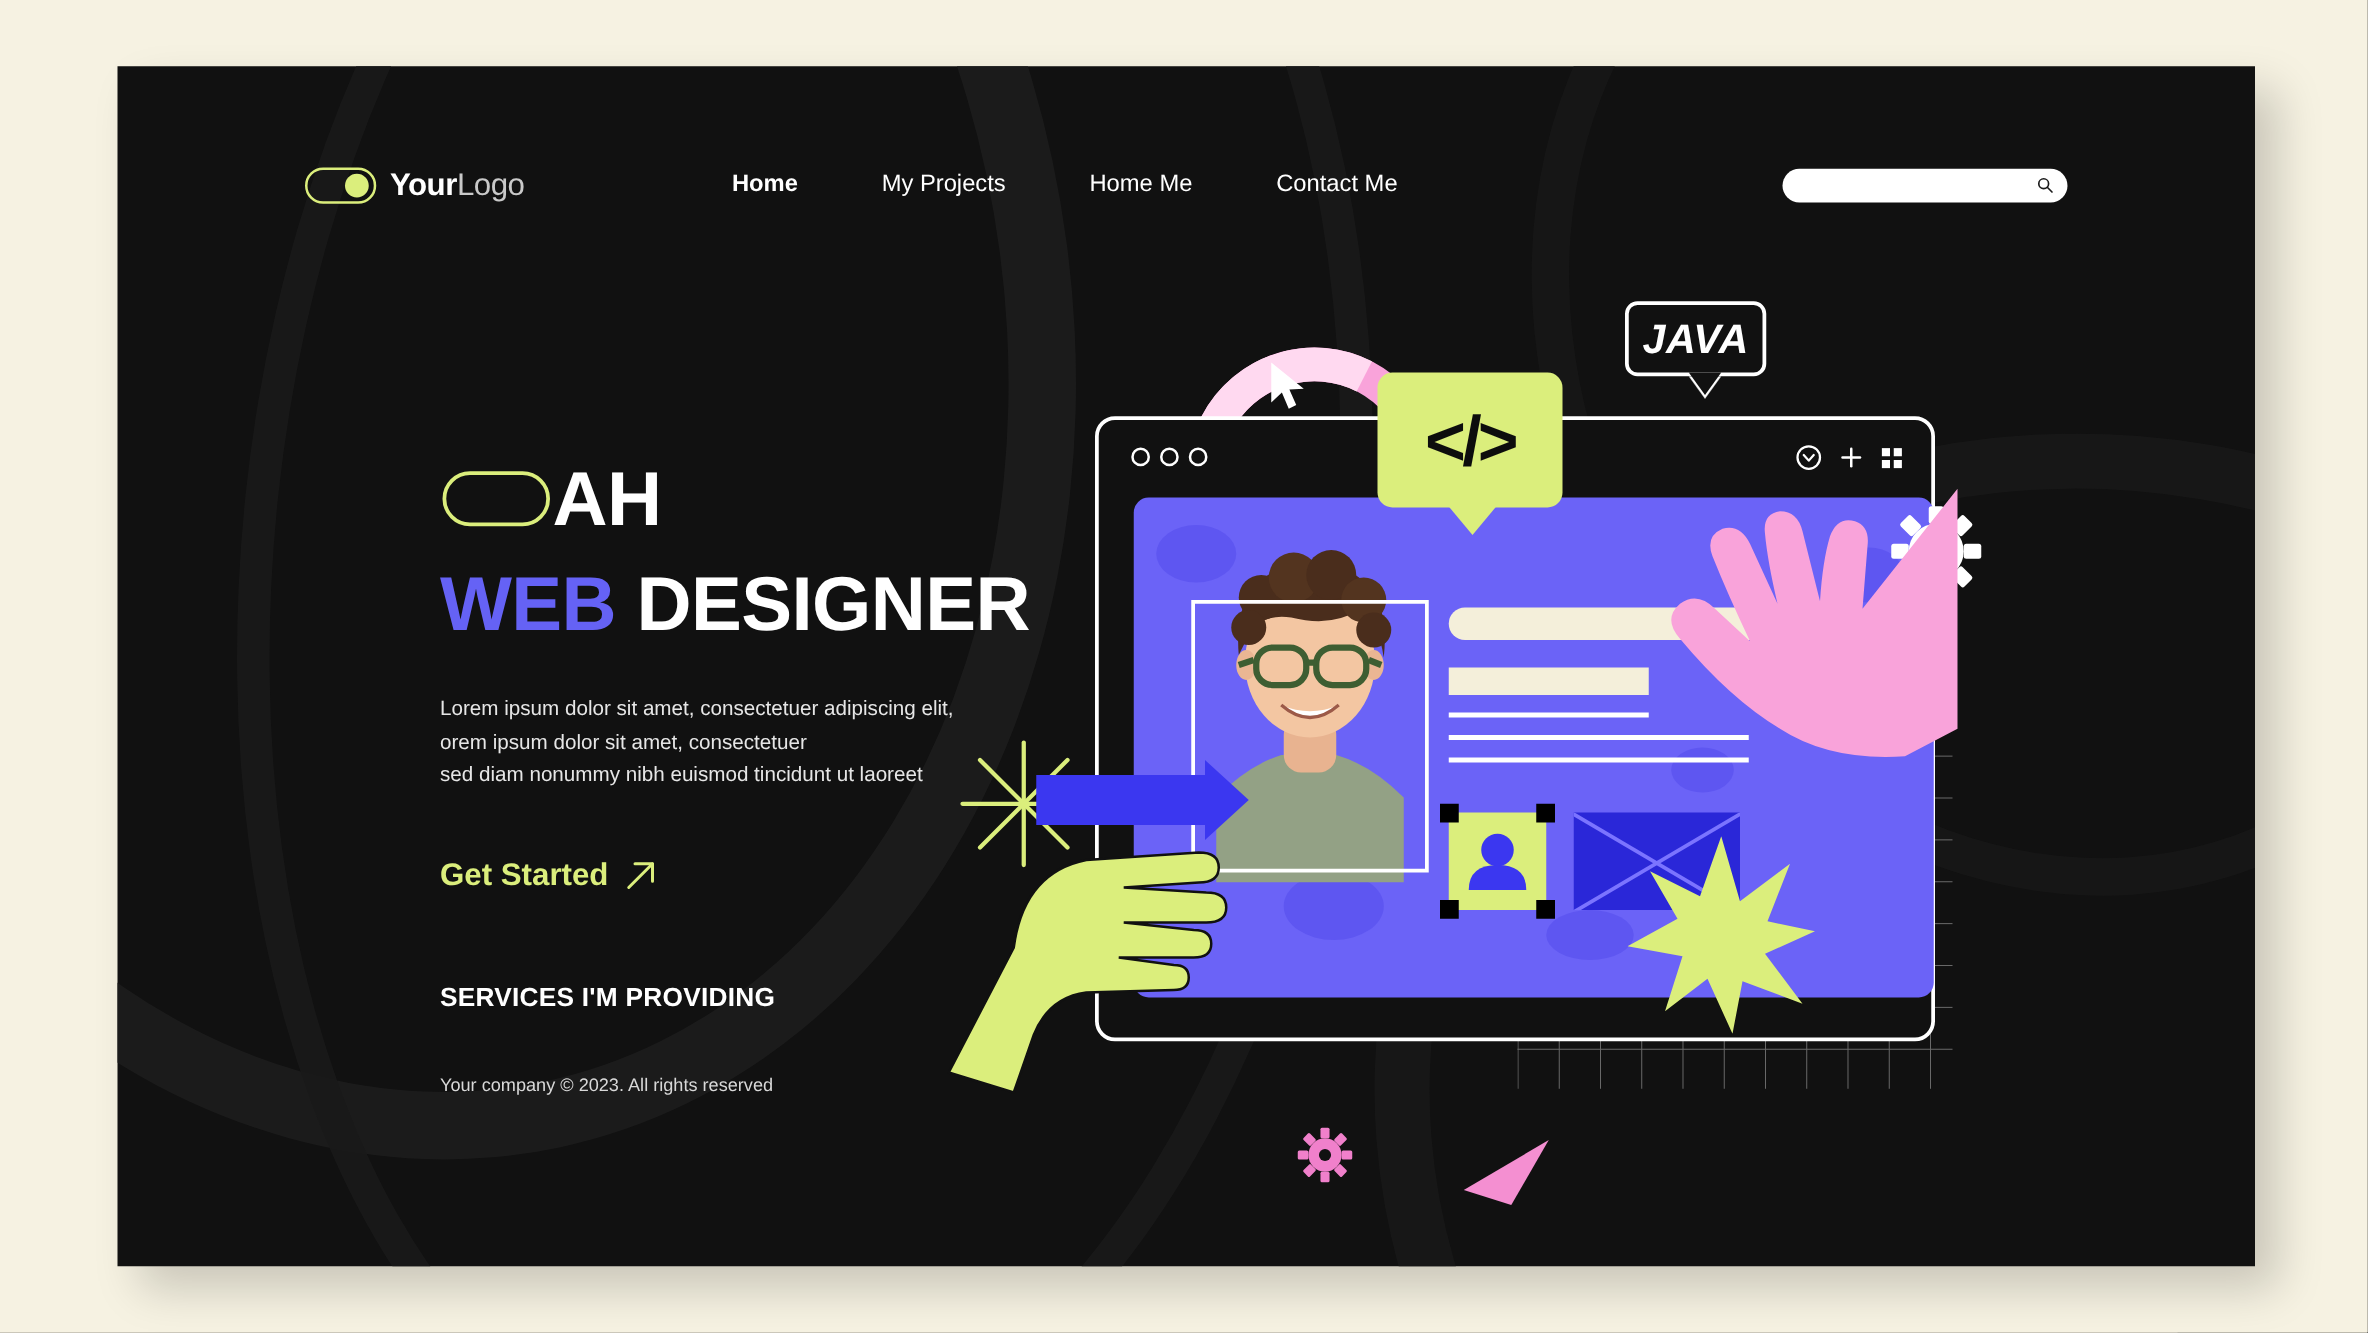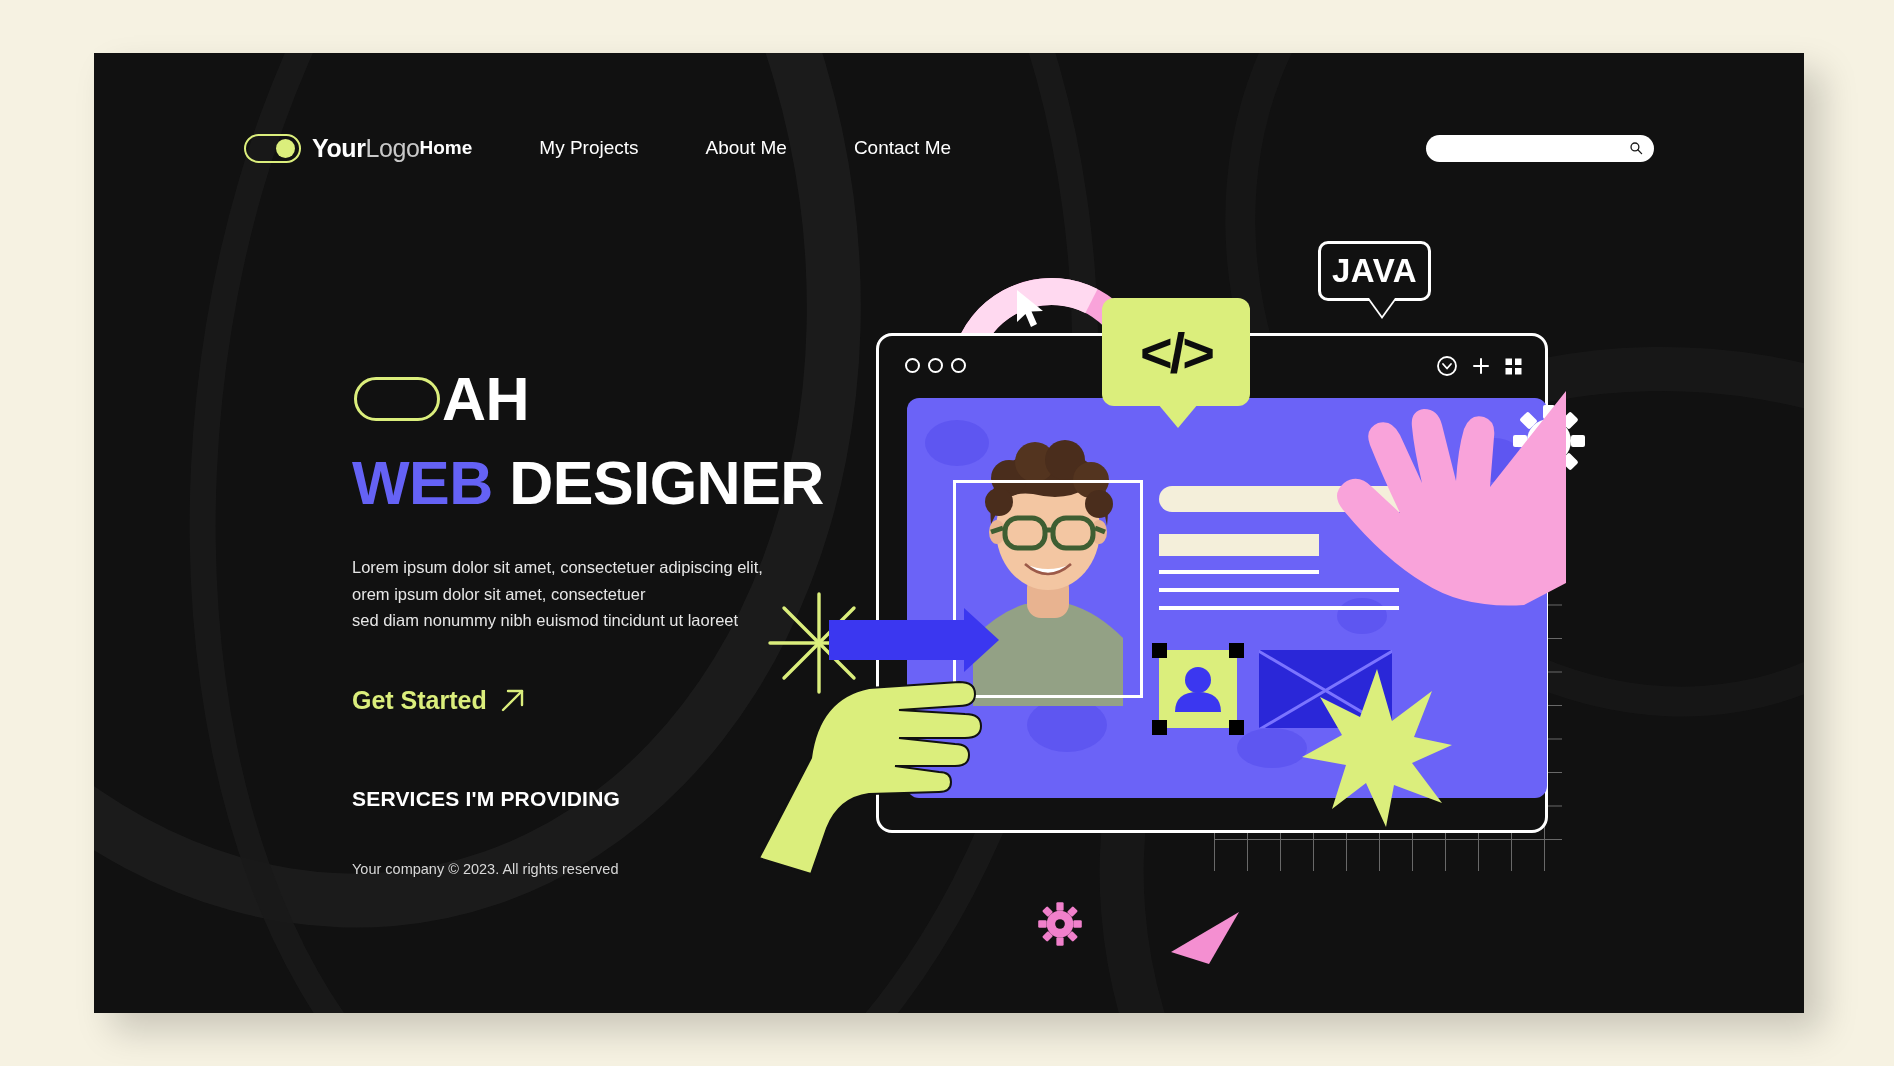--- a/index.html
+++ b/index.html
@@ -38,21 +38,21 @@
     width: 57px; height: 29px; border-radius: 16px;
     border: 2.5px solid #dbee7c; background: transparent;
     display: flex; align-items: center; justify-content: flex-end;
     padding-right: 4px;
   }
   .toggle .knob { width: 19px; height: 19px; border-radius: 50%; background: #dbee7c; }
   .logo-text { font-size: 25px; letter-spacing: -.4px; }
   .logo-text .b { color: #ffffff; font-weight: 700; }
   .logo-text .l { color: #c9c9c9; font-weight: 400; }
 
-  .nav { display: flex; gap: 0; }
+  .nav { display: flex; gap: 0; margin-left: 166px; }
   .nav a {
     color: #ffffff; text-decoration: none; font-size: 19px;
     padding: 8px 0; margin-right: 67px; white-space: nowrap;
   }
   .nav a.active { font-weight: 700; }
 
   .searchbar {
     margin-left: auto; width: 228px; height: 27px; border-radius: 14px;
     background: #ffffff; display: flex; align-items: center;
     padding: 0 11px 0 14px;
@@ -173,21 +173,21 @@
   .code-bubble::after {
     content: ""; position: absolute; left: 56px; bottom: -22px;
     border-left: 20px solid transparent; border-right: 20px solid transparent;
     border-top: 24px solid #dbee7c;
   }
   .badge {
     position: absolute; border: 3px solid #ffffff; border-radius: 10px; background: #111111;
     display: flex; align-items: center; justify-content: center;
     color: #ffffff; font-weight: 700; z-index: 30;
   }
-  .badge.java { left: 444px; top: 38px; width: 113px; height: 60px; font-size: 33px; letter-spacing: .5px; }
+  .badge.java { left: 426px; top: 38px; width: 113px; height: 60px; font-size: 33px; letter-spacing: .5px; font-style: italic; }
   .badge.java::after {
     content: ""; position: absolute; left: 48px; bottom: -18px;
     width: 0; height: 0; border-left: 13px solid transparent; border-right: 13px solid transparent;
     border-top: 18px solid #111111;
     filter: drop-shadow(0 3px 0 #ffffff);
   }
   .badge.css { left: 283px; top: 680px; width: 139px; height: 71px; font-size: 36px; letter-spacing: .5px; }
   .badge.css::after {
     content: ""; position: absolute; left: 55px; top: -19px;
     width: 0; height: 0; border-left: 14px solid transparent; border-right: 14px solid transparent;
@@ -221,21 +221,21 @@
           <span class="knob"></span>
         </div>
         <div class="logo-text">
           <span class="b">Your</span><span class="l">Logo</span>
         </div>
       </div>
 
       <div class="nav">
         <a href="#" class="active">Home</a>
         <a href="#">My Projects</a>
-        <a href="#">About Me</a>
+        <a href="#">Home Me</a>
         <a href="#">Contact Me</a>
       </div>
 
       <div class="searchbar">
         <input type="text" placeholder="" style="">
         <svg class="mag" viewBox="0 0 20 20">
           <circle cx="8.5" cy="8.5" r="5.6" fill="none" stroke="#1b1b1b" stroke-width="1.9"></circle>
           <line x1="12.6" y1="12.6" x2="18" y2="18" stroke="#1b1b1b" stroke-width="1.9" stroke-linecap="round"></line>
         </svg>
       </div>

